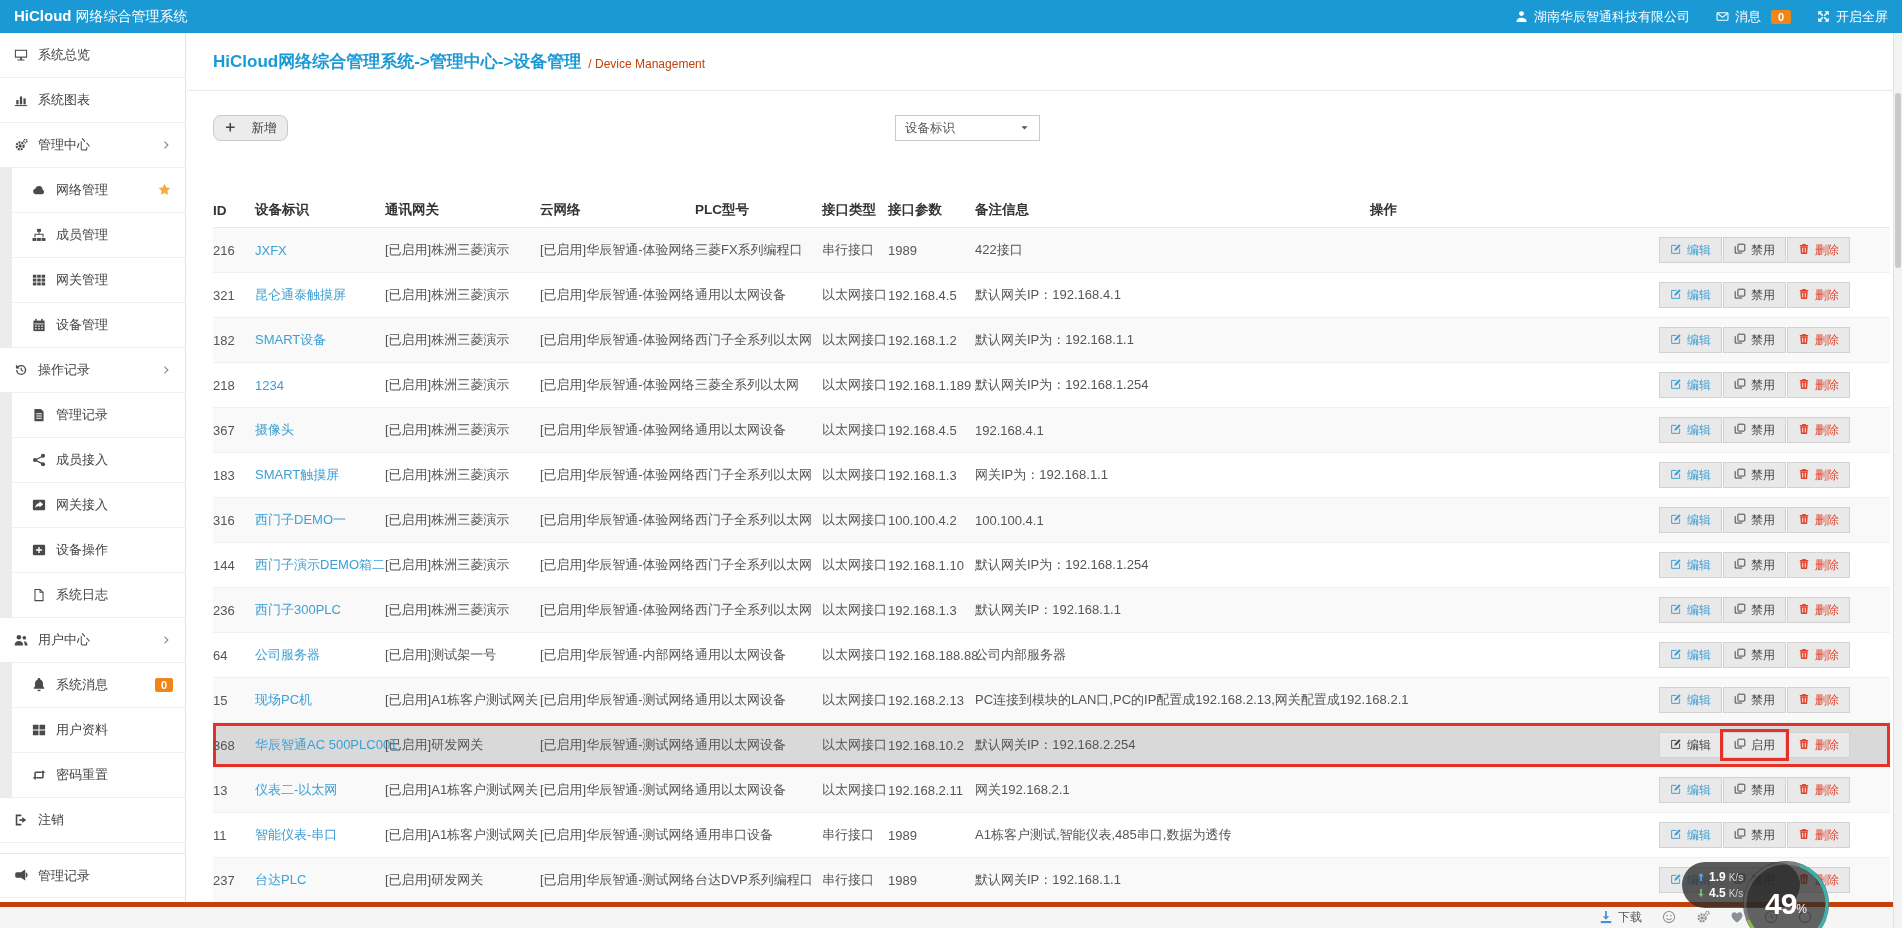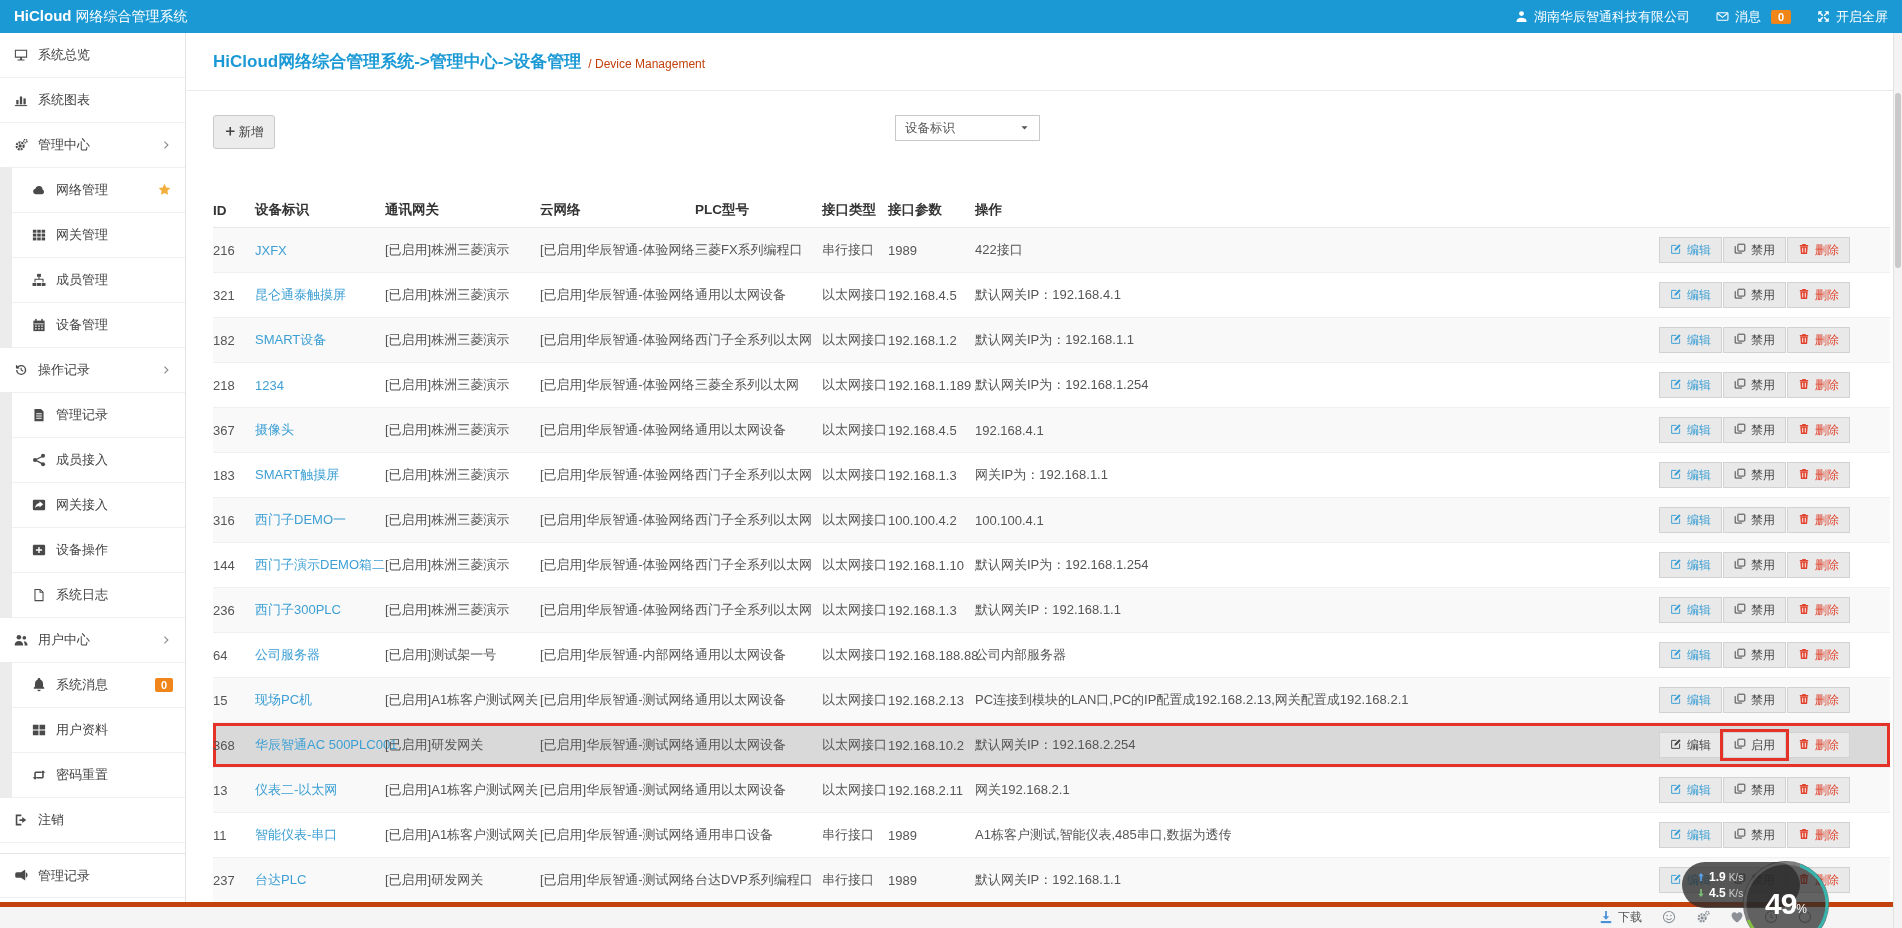--- a/index.html
+++ b/index.html
@@ -39,23 +39,23 @@
   .sitem.partial { margin-top:10px; border-top:1px solid #e6e6e6; }
 
   
   .main { position:absolute; top:33px; left:187px; right:0; bottom:0; background:#fff; }
   .breadcrumb { position:absolute; top:0; left:0; right:0; height:58px;
     display:flex; align-items:center; padding-left:26px; border-bottom:1px solid #eaeaea; }
   .bc-title { color:var(--header_blue,#1a99d5); font-size:17px; font-weight:bold; }
   .bc-sub { color:#c2410c; font-size:12px; margin-left:7px; padding-top:4px; }
 
   .toolbar { position:absolute; top:82px; left:0; right:0; height:26px; }
-  .btn-add { position:absolute; left:26px; top:0; height:26px; padding:16px 10px;
-    background:#ececec; border:1px solid #c9c9c9; border-radius:3px; font-size:12.5px;
-    color:#444; cursor:pointer; display:flex; align-items:center; gap:2px;
+  .btn-add { position:absolute; left:26px; top:0; height:26px; padding:8px 10px;
+    background:#ececec; border:1px solid #c9c9c9; border-radius:8px; font-size:12.5px;
+    color:#444; cursor:pointer; display:flex; align-items:center; gap:15px;
     font-family:inherit; }
   .filterbox { position:absolute; left:708px; top:0; width:145px; height:26px;
     border:1px solid #c9c9c9; background:#fff; display:flex; align-items:center;
     justify-content:space-between; padding:0 9px; font-size:12.5px; color:#555; cursor:pointer; }
   .filterbox .caret { color:#555; font-size:11px; }
   .searchgrp { position:absolute; left:1047px; top:0; height:26px; display:flex; }
   .searchgrp input { width:593px; height:26px; border:1px solid #c9c9c9; border-right:none;
     padding:0 8px; font-size:13px; outline:none; font-family:inherit; color:#444; }
   .searchgrp button { width:45px; height:26px; background:#ececec; border:1px solid #c9c9c9;
     font-size:12.5px; color:#444; cursor:pointer; font-family:inherit; }
@@ -190,43 +190,43 @@
         </svg></span>
     <span class="slabel">网络管理</span>
     <span class="sstar i"><svg viewBox="0 0 16 16" fill="currentColor">
           <path d="M8 .9l2.2 4.5 5 .7-3.6 3.5.8 5L8 12.2l-4.4 2.4.8-5L.8 6.1l5-.7z"></path>
         </svg></span>
 
   </div>
     <div class="sitem sub">
 
     <span class="sicon i"><svg viewBox="0 0 16 16" fill="currentColor">
+          <rect x="5.8" y="1" width="4.4" height="3.4"></rect>
+          <rect x="0.6" y="11.4" width="4.4" height="3.4"></rect>
+          <rect x="5.8" y="11.4" width="4.4" height="3.4"></rect>
+          <rect x="11" y="11.4" width="4.4" height="3.4"></rect>
+          <path d="M7.4 4.4h1.2v2.2h4.6v4h-1.2V7.8H4v2.8H2.8v-4h4.6z"></path>
+        </svg></span>
+    <span class="slabel">成员管理</span>
+
+  </div>
+    <div class="sitem sub">
+
+    <span class="sicon i"><svg viewBox="0 0 16 16" fill="currentColor">
           <rect x="1" y="2" width="4" height="3.4"></rect>
           <rect x="6" y="2" width="4" height="3.4"></rect>
           <rect x="11" y="2" width="4" height="3.4"></rect>
           <rect x="1" y="6.4" width="4" height="3.4"></rect>
           <rect x="6" y="6.4" width="4" height="3.4"></rect>
           <rect x="11" y="6.4" width="4" height="3.4"></rect>
           <rect x="1" y="10.8" width="4" height="3.4"></rect>
           <rect x="6" y="10.8" width="4" height="3.4"></rect>
           <rect x="11" y="10.8" width="4" height="3.4"></rect>
         </svg></span>
     <span class="slabel">网关管理</span>
-
-  </div>
-    <div class="sitem sub">
-
-    <span class="sicon i"><svg viewBox="0 0 16 16" fill="currentColor">
-          <rect x="5.8" y="1" width="4.4" height="3.4"></rect>
-          <rect x="0.6" y="11.4" width="4.4" height="3.4"></rect>
-          <rect x="5.8" y="11.4" width="4.4" height="3.4"></rect>
-          <rect x="11" y="11.4" width="4.4" height="3.4"></rect>
-          <path d="M7.4 4.4h1.2v2.2h4.6v4h-1.2V7.8H4v2.8H2.8v-4h4.6z"></path>
-        </svg></span>
-    <span class="slabel">成员管理</span>
 
   </div>
     <div class="sitem sub">
 
     <span class="sicon i"><svg viewBox="0 0 16 16" fill="currentColor">
           <path d="M1.6 3h12.8v12H1.6z"></path>
           <path fill="#fff" d="M2.8 6.2h10.4v1H2.8z"></path>
           <rect fill="#fff" x="3.6" y="8.6" width="1.7" height="1.5"></rect>
           <rect fill="#fff" x="7.1" y="8.6" width="1.7" height="1.5"></rect>
           <rect fill="#fff" x="10.6" y="8.6" width="1.7" height="1.5"></rect>
@@ -386,20 +386,21 @@
 
   <div class="dtable">
     <div class="thead">
       <div class="th">ID</div>
       <div class="th">设备标识</div>
       <div class="th">通讯网关</div>
       <div class="th">云网络</div>
       <div class="th">PLC型号</div>
       <div class="th">接口类型</div>
       <div class="th">接口参数</div>
+      <div class="th">备注信息</div>
       <div class="th">操作</div>
     </div>
     <div class="tbody">
         <div class="trow">
     <div class="td">216</div>
     <div class="td"><a>JXFX</a></div>
     <div class="td">[已启用]株洲三菱演示</div>
     <div class="td">[已启用]华辰智通-体验网络</div>
     <div class="td">三菱FX系列编程口</div>
     <div class="td">串行接口</div>

